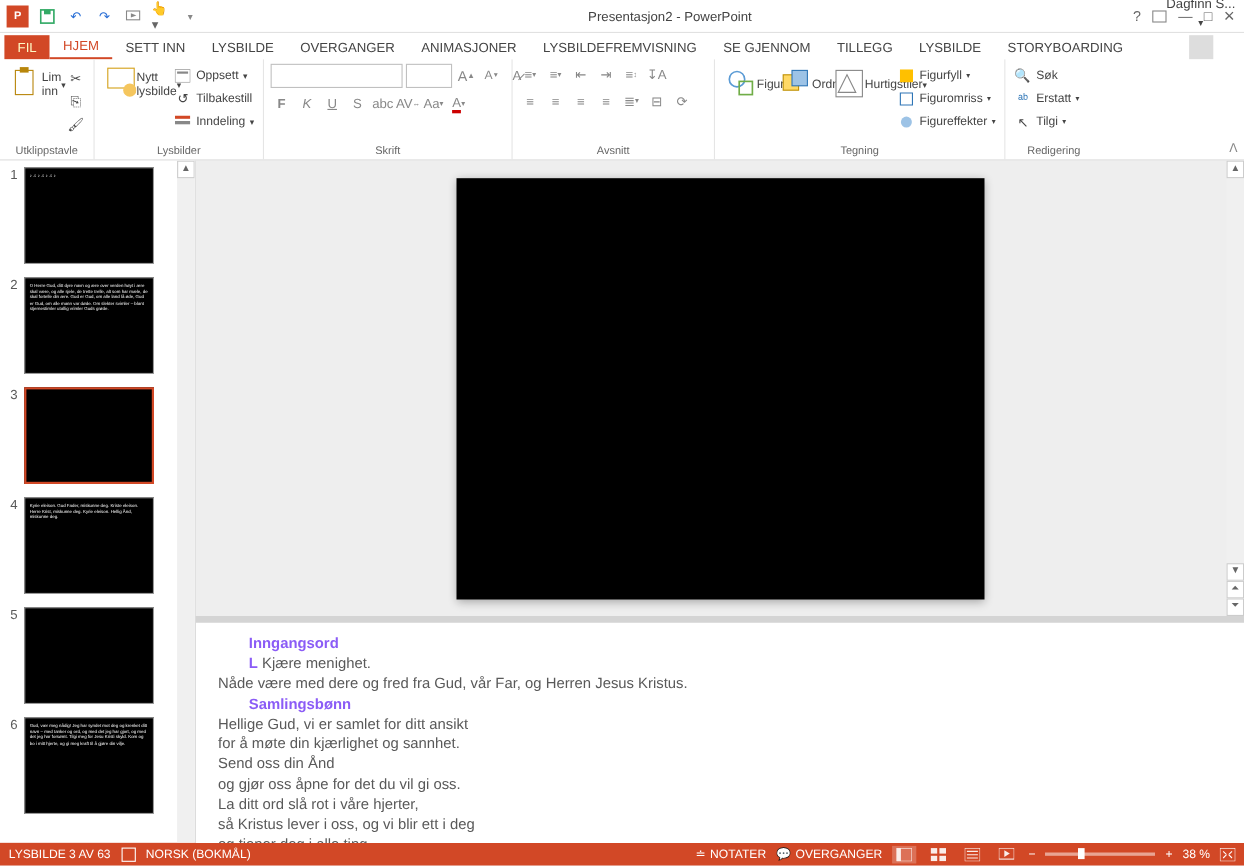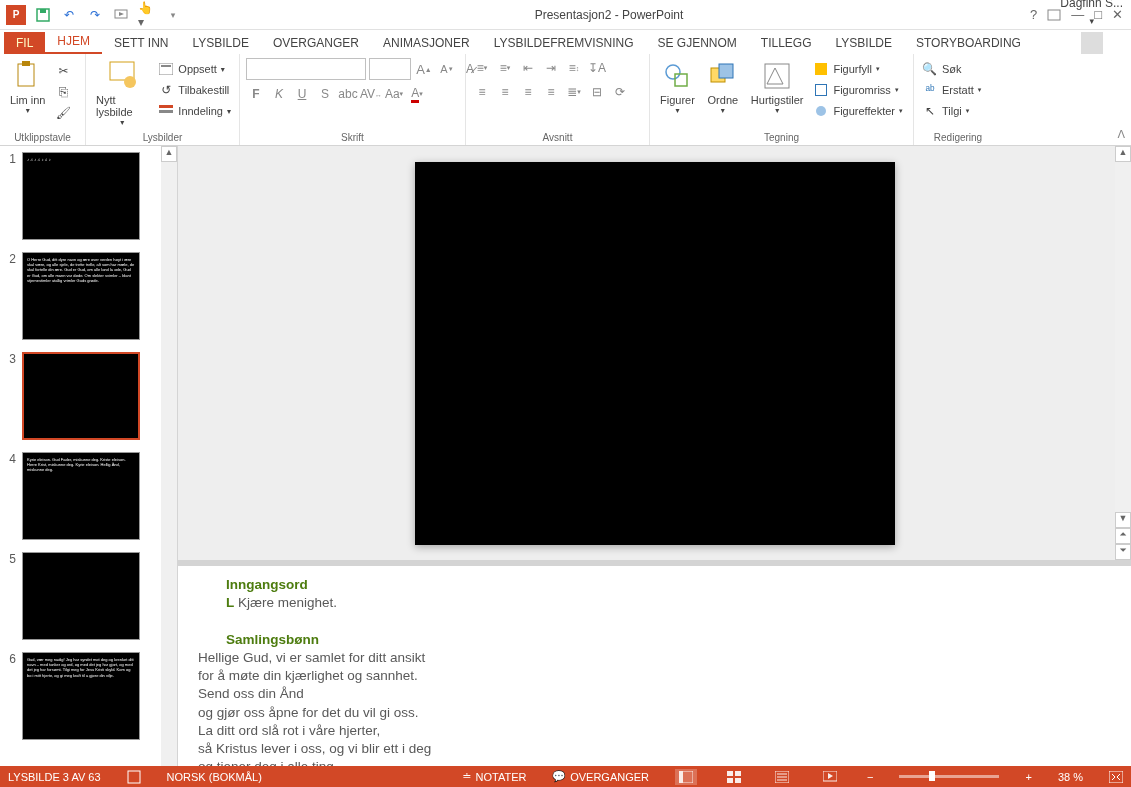--- a/index.html
+++ b/index.html
@@ -20,21 +20,21 @@
 .tab.file { background: #d24826; color: #fef9c3; }
 .tab.active { color: #d24826; border-bottom: 2px solid #d24826; }
 .user-area { margin-left: auto; padding-right: 8px; display: flex; align-items: center; gap: 6px; font-size: 12px; color: #444; flex-direction: column; }
 .user-pic { width: 22px; height: 22px; background: #ddd; }
 
 
 .ribbon { height: 92px; background: #fff; border-bottom: 1px solid #d4d4d4; display: flex; position: relative; }
 .ribbon-group { border-right: 1px solid #e5e5e5; padding: 4px 6px 2px; display: flex; flex-direction: column; }
 .ribbon-group-content { flex: 1; display: flex; align-items: flex-start; gap: 4px; }
 .ribbon-group-label { font-size: 10px; color: #666; text-align: center; padding-top: 2px; }
-.big-btn { display: flex; flex-direction: column; align-items: center; justify-content: flex-start; padding: 2px 4px; font-size: 11px; color: #444; cursor: pointer; min-width: 40px; }
+.big-btn { display: flex; flex-direction: row; align-items: center; justify-content: flex-start; padding: 2px 4px; font-size: 11px; color: #444; cursor: pointer; min-width: 40px; }
 .big-btn .icon { width: 32px; height: 32px; margin-bottom: 2px; display: flex; align-items: center; justify-content: center; }
 .small-stack { display: flex; flex-direction: column; gap: 3px; }
 .small-btn { display: flex; align-items: center; gap: 4px; font-size: 11px; color: #444; cursor: pointer; padding: 1px 2px; white-space: nowrap; }
 .small-icon { width: 16px; height: 16px; display: inline-flex; align-items: center; justify-content: center; font-size: 12px; }
 .font-controls { display: flex; flex-direction: column; gap: 4px; }
 .font-row { display: flex; align-items: center; gap: 3px; }
 .font-combo { width: 120px; height: 22px; border: 1px solid #c0c0c0; background: #fff; font-size: 11px; padding: 0 4px; }
 .size-combo { width: 42px; height: 22px; border: 1px solid #c0c0c0; background: #fff; font-size: 11px; padding: 0 4px; }
 .fmt-btn { width: 20px; height: 20px; display: flex; align-items: center; justify-content: center; font-size: 12px; color: #888; cursor: pointer; }
 .para-grid { display: flex; flex-direction: column; gap: 4px; }
@@ -55,24 +55,24 @@
 .slide-area { flex: 1; display: flex; flex-direction: column; position: relative; }
 .slide-canvas { flex: 1; display: flex; align-items: center; justify-content: center; background: #eeeeee; position: relative; }
 .slide { width: 480px; height: 383px; background: #000; box-shadow: 0 2px 8px rgba(0,0,0,.3); }
 .slide-scroll-v { position: absolute; right: 0; top: 0; width: 16px; height: 100%; background: #f0f0f0; display: flex; flex-direction: column; }
 .slide-scroll-v .arrow { height: 16px; background: #fff; border: 1px solid #ccc; text-align: center; font-size: 9px; color: #666; }
 .slide-scroll-v .track { flex: 1; }
 .slide-scroll-v .nav-btns { display: flex; flex-direction: column; }
 
 .notes-split { height: 6px; background: #d4d4d4; cursor: ns-resize; }
 .notes-area { height: 200px; background: #fff; padding: 10px 20px; font-size: 13.5px; color: #595959; overflow: auto; line-height: 1.35; }
-.notes-area b { color: #4d7c0f; padding-left: 28px; }
-
-
-.statusbar { height: 21px; background: #d24826; color: #fff; display: flex; align-items: center; font-size: 11px; padding: 0 8px; gap: 26px; }
+.notes-area b { color: #8b5cf6; padding-left: 28px; }
+
+
+.statusbar { height: 21px; background: #d24826; color: #fff; display: flex; align-items: center; font-size: 11px; padding: 0 8px; gap: 9px; }
 .statusbar .spacer { flex: 1; }
 .status-btn { display: flex; align-items: center; gap: 4px; cursor: pointer; }
 .view-btn { width: 22px; height: 16px; display: flex; align-items: center; justify-content: center; cursor: pointer; opacity: .9; }
 .view-btn.active { background: rgba(255,255,255,.25); }
 .zoom-slider { width: 100px; height: 3px; background: rgba(255,255,255,.5); position: relative; }
 .zoom-thumb { position: absolute; width: 6px; height: 10px; background: #fff; top: -4px; left: 30px; }
 
 svg { display: block; }
 </style>
 </head>
@@ -418,21 +418,21 @@
         <div class="nav-btns">
           <div class="arrow">⏶</div>
           <div class="arrow">⏷</div>
         </div>
       </div>
     </div>
     <div class="notes-split"></div>
     <div class="notes-area">
       <b>Inngangsord</b><br>
       <b>L</b><span>  Kjære menighet.</span><br>
-      <br>
+      <span>Nåde være med dere og fred fra Gud, vår Far, og Herren Jesus Kristus.</span><br>
       <b>Samlingsbønn</b><br>
       <span>Hellige Gud, vi er samlet for ditt ansikt</span><br>
       <span>for å møte din kjærlighet og sannhet.</span><br>
       <span>Send oss din Ånd</span><br>
       <span>og gjør oss åpne for det du vil gi oss.</span><br>
       <span>La ditt ord slå rot i våre hjerter,</span><br>
       <span>så Kristus lever i oss, og vi blir ett i deg</span><br>
       <span>og tjener deg i alle ting.</span>
     </div>
   </div>

